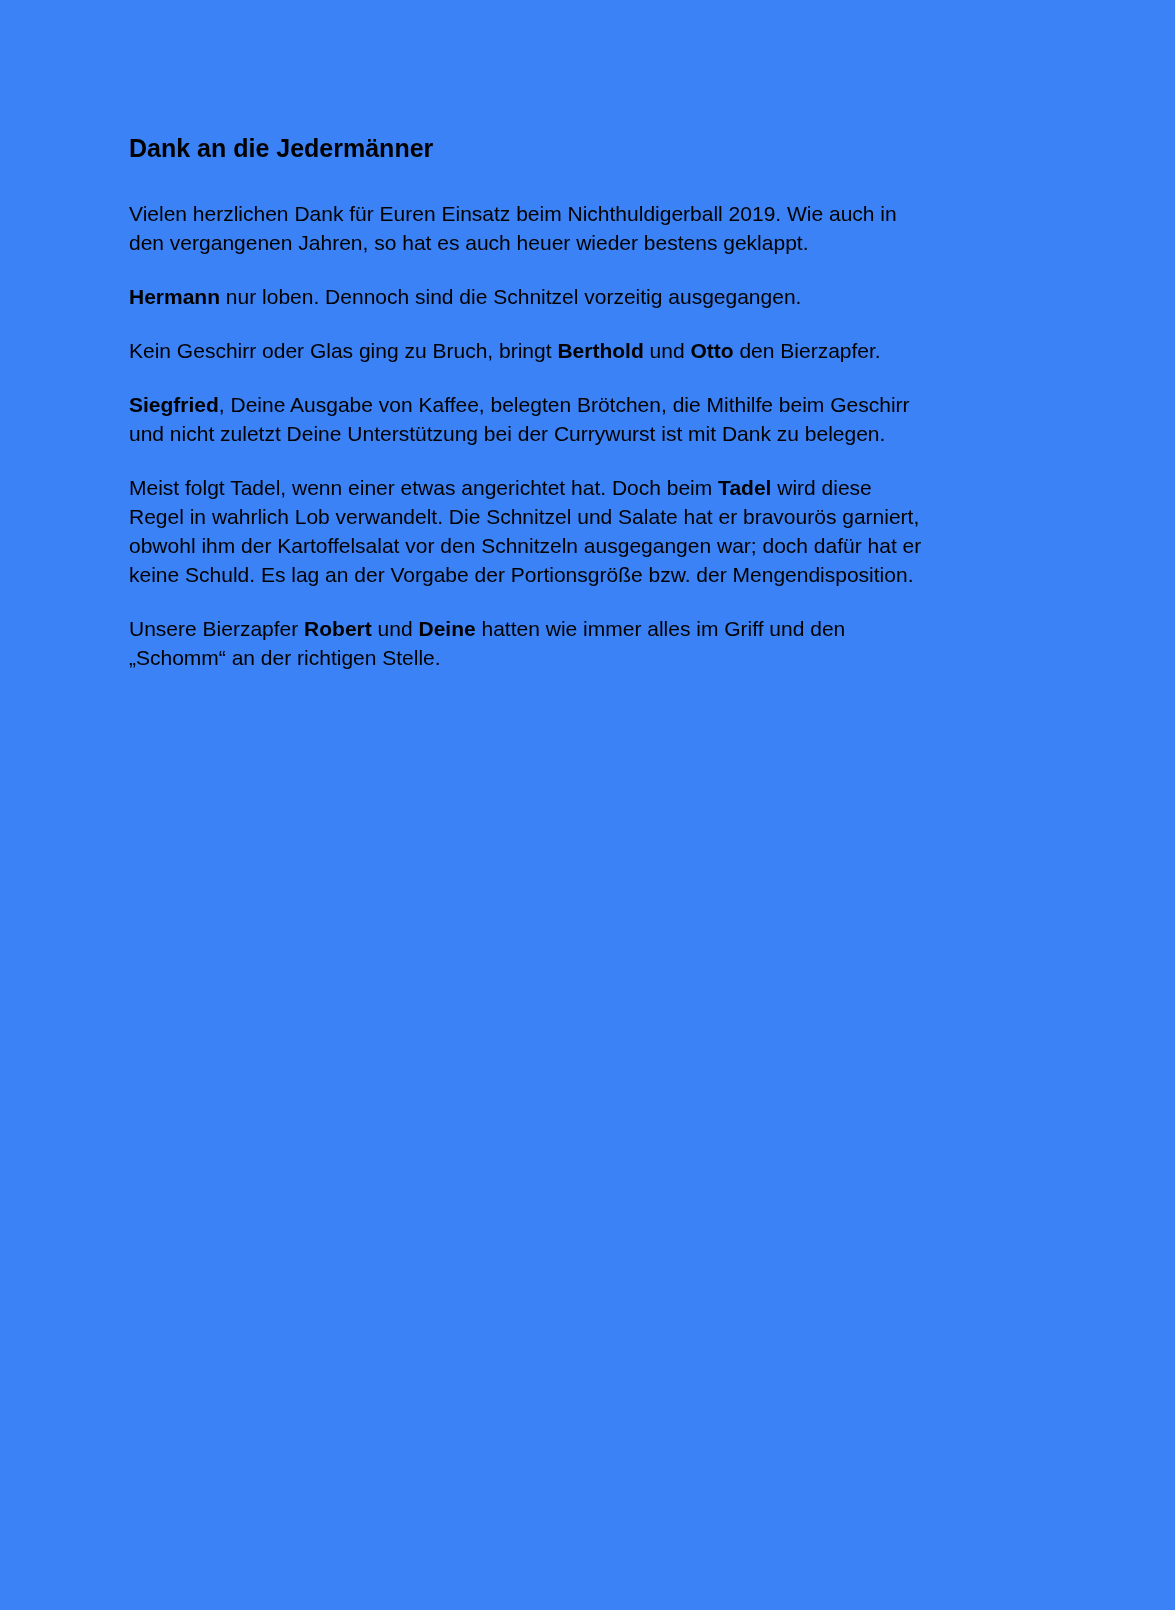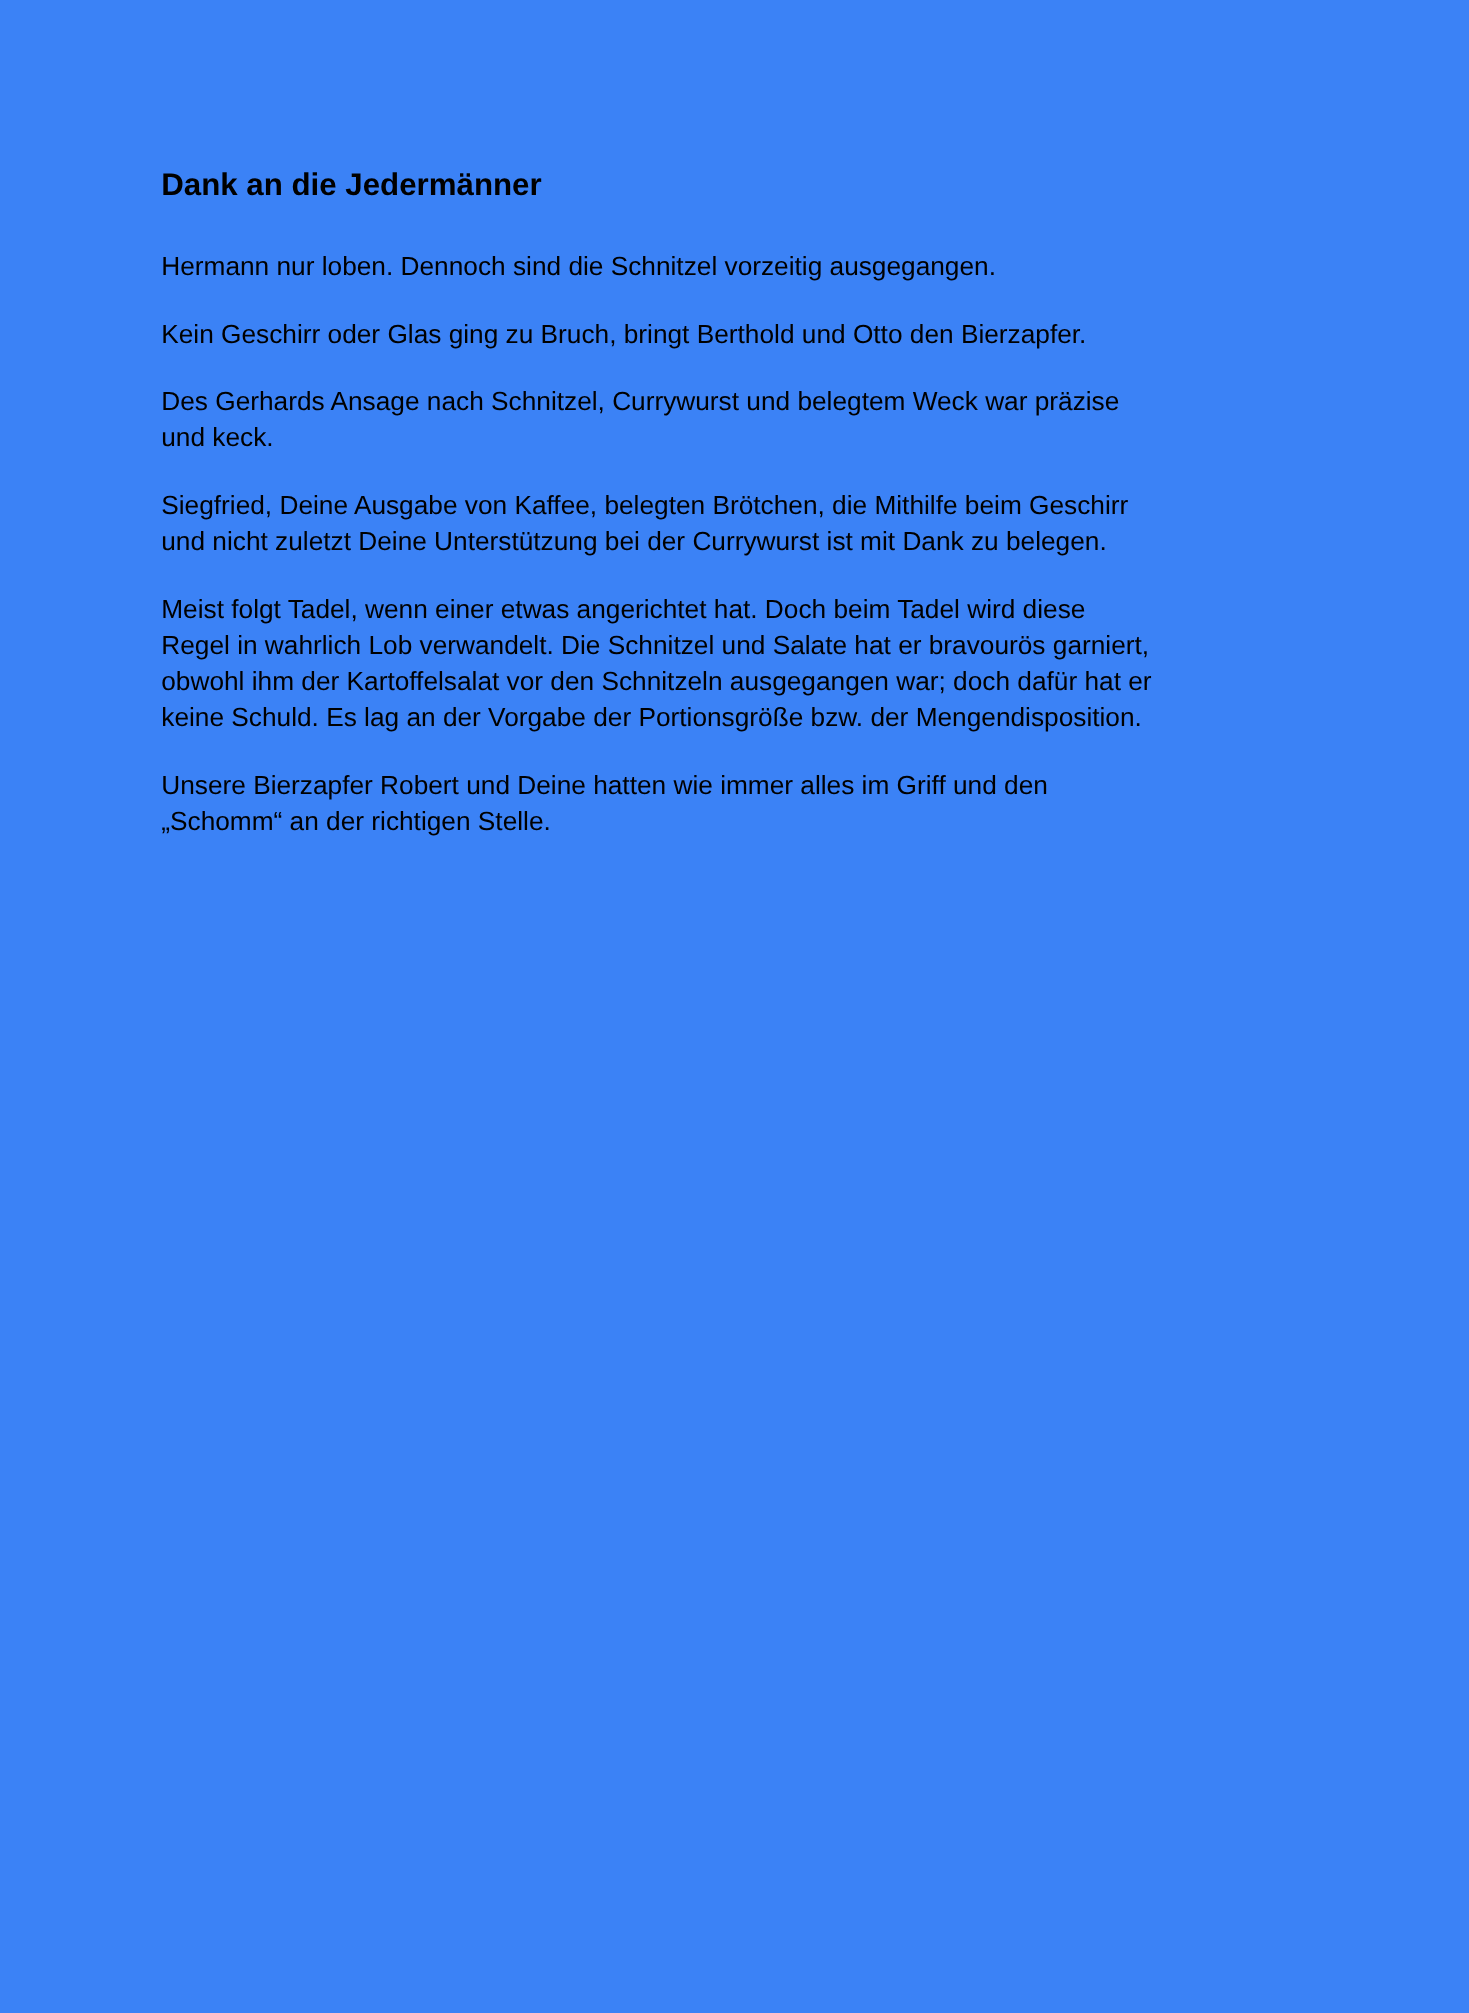--- a/index.html
+++ b/index.html
@@ -29,34 +29,34 @@
     letter-spacing: 0;
   }
   .doc-body p {
     font-size: 21px;
     line-height: 29px;
     margin: 0 0 25px 0;
     white-space: pre;       
     letter-spacing: 0;
   }
   .doc-body .bold {
-    font-weight: normal;
+    font-weight: bold;
     text-align: center;
   }
 </style>
 </head>
 <body>
 
 <div class="page">
   <h1 class="doc-title">Dank an die Jedermänner</h1>
   <div class="doc-body">
+      <p><span>Vielen herzlichen Dank für Euren Einsatz beim Nichthuldigerball 2019. Wie auch in
+den vergangenen Jahren, so hat es auch heuer wieder bestens geklappt.</span></p>
       <p><span class="bold">Hermann</span><span> nur loben. Dennoch sind die Schnitzel vorzeitig ausgegangen.</span></p>
       <p><span>Kein Geschirr oder Glas ging zu Bruch, bringt </span><span class="bold">Berthold</span><span> und </span><span class="bold">Otto</span><span> den Bierzapfer.</span></p>
-      <p><span>Des </span><span class="bold">Gerhards</span><span> Ansage nach Schnitzel, Currywurst und belegtem Weck war präzise
-und keck.</span></p>
       <p><span class="bold">Siegfried</span><span>, Deine Ausgabe von Kaffee, belegten Brötchen, die Mithilfe beim Geschirr
 und nicht zuletzt Deine Unterstützung bei der Currywurst ist mit Dank zu belegen.</span></p>
       <p><span>Meist folgt Tadel, wenn einer etwas angerichtet hat. Doch beim </span><span class="bold">Tadel</span><span> wird diese
 Regel in wahrlich Lob verwandelt. Die Schnitzel und Salate hat er bravourös garniert,
 obwohl ihm der Kartoffelsalat vor den Schnitzeln ausgegangen war; doch dafür hat er
 keine Schuld. Es lag an der Vorgabe der Portionsgröße bzw. der Mengendisposition.</span></p>
       <p><span>Unsere Bierzapfer </span><span class="bold">Robert</span><span> und </span><span class="bold">Deine</span><span> hatten wie immer alles im Griff und den
 „Schomm“ an der richtigen Stelle.</span></p>
     </div>
 </div>

